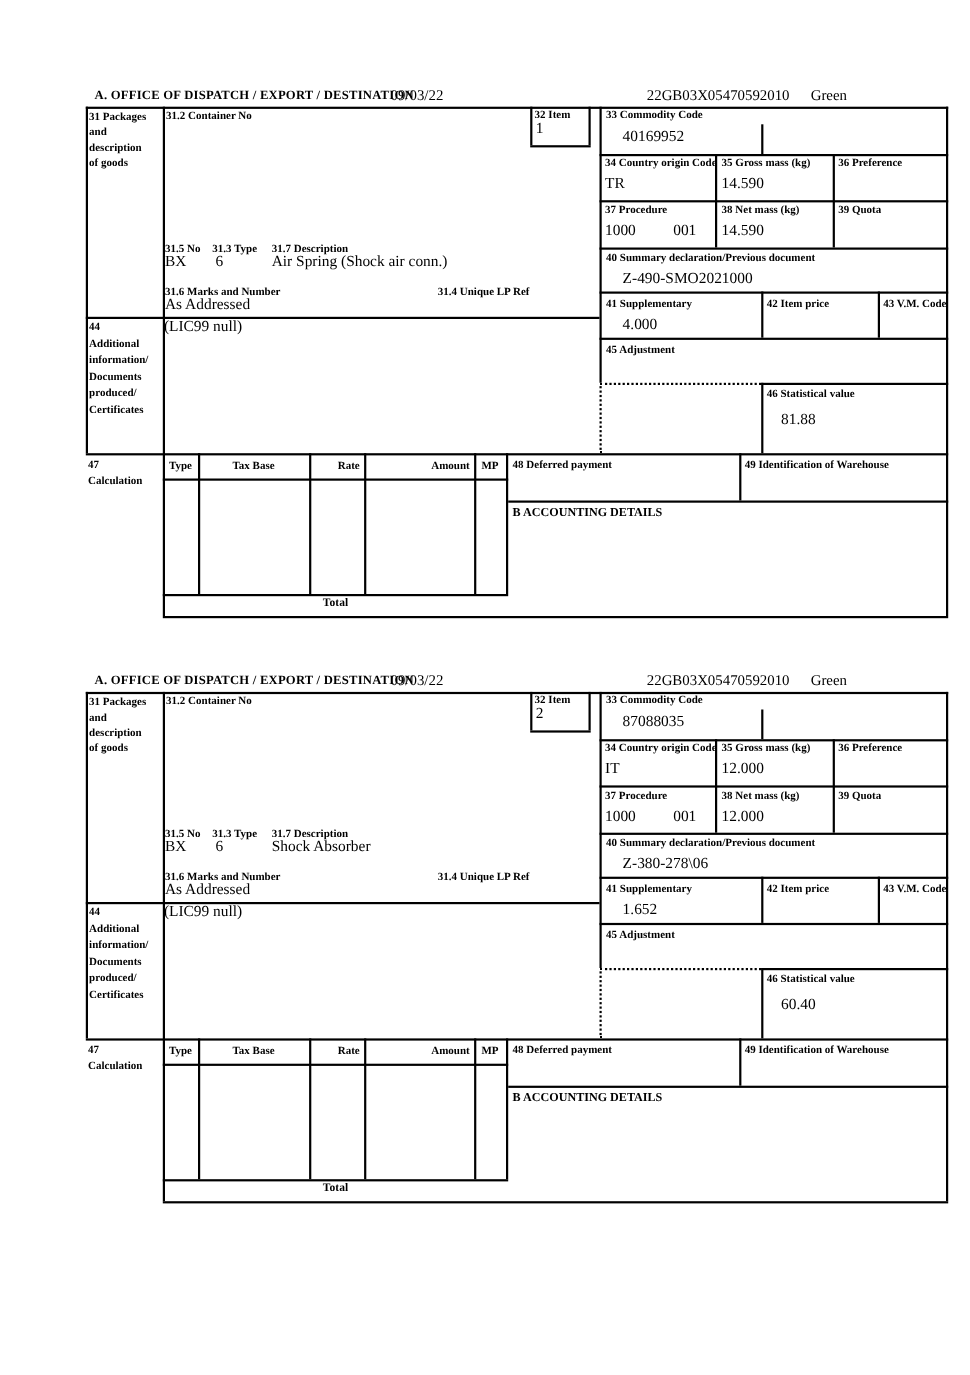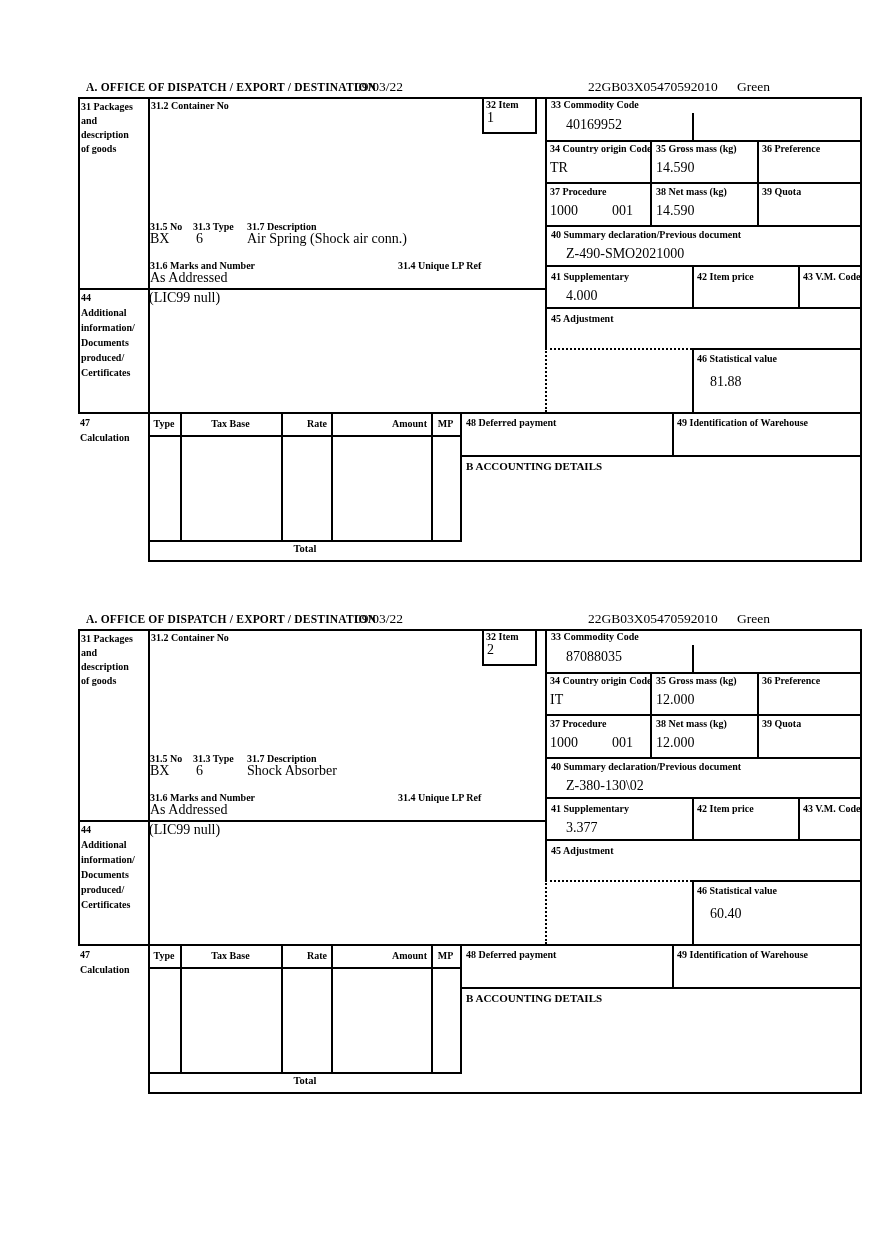--- a/index.html
+++ b/index.html
@@ -205,23 +205,23 @@
     <div class="lb" style="left:247px;top:141px">31.7 Description</div>
     <div class="vl" style="left:150px;top:151px">BX</div>
     <div class="vl" style="left:196px;top:151px">6</div>
     <div class="vl" style="left:247px;top:151px">Shock Absorber</div>
 
     <div class="lb" style="left:150px;top:180px">31.6 Marks and Number</div>
     <div class="vl" style="left:150px;top:190px">As Addressed</div>
     <div class="lb" style="left:398px;top:180px">31.4 Unique LP Ref</div>
 
     <div class="lb" style="left:551px;top:149px">40 Summary declaration/Previous document</div>
-    <div class="vl" style="left:566px;top:166px">Z-380-130\02</div>
+    <div class="vl" style="left:566px;top:166px">Z-380-278\06</div>
     <div class="lb" style="left:551px;top:191px">41 Supplementary</div>
-    <div class="vl" style="left:566px;top:208px">3.377</div>
+    <div class="vl" style="left:566px;top:208px">1.652</div>
     <div class="lb" style="left:697px;top:191px">42 Item price</div>
     <div class="lb" style="left:803px;top:191px">43 V.M. Code</div>
 
     <div class="lb" style="left:81px;top:212px">44</div>
     <div class="lb" style="left:81px;top:227px">Additional</div>
     <div class="lb" style="left:81px;top:242px">information/</div>
     <div class="lb" style="left:81px;top:257px">Documents</div>
     <div class="lb" style="left:81px;top:272px">produced/</div>
     <div class="lb" style="left:81px;top:287px">Certificates</div>
     <div class="vl" style="left:149px;top:210px">(LIC99 null)</div>

